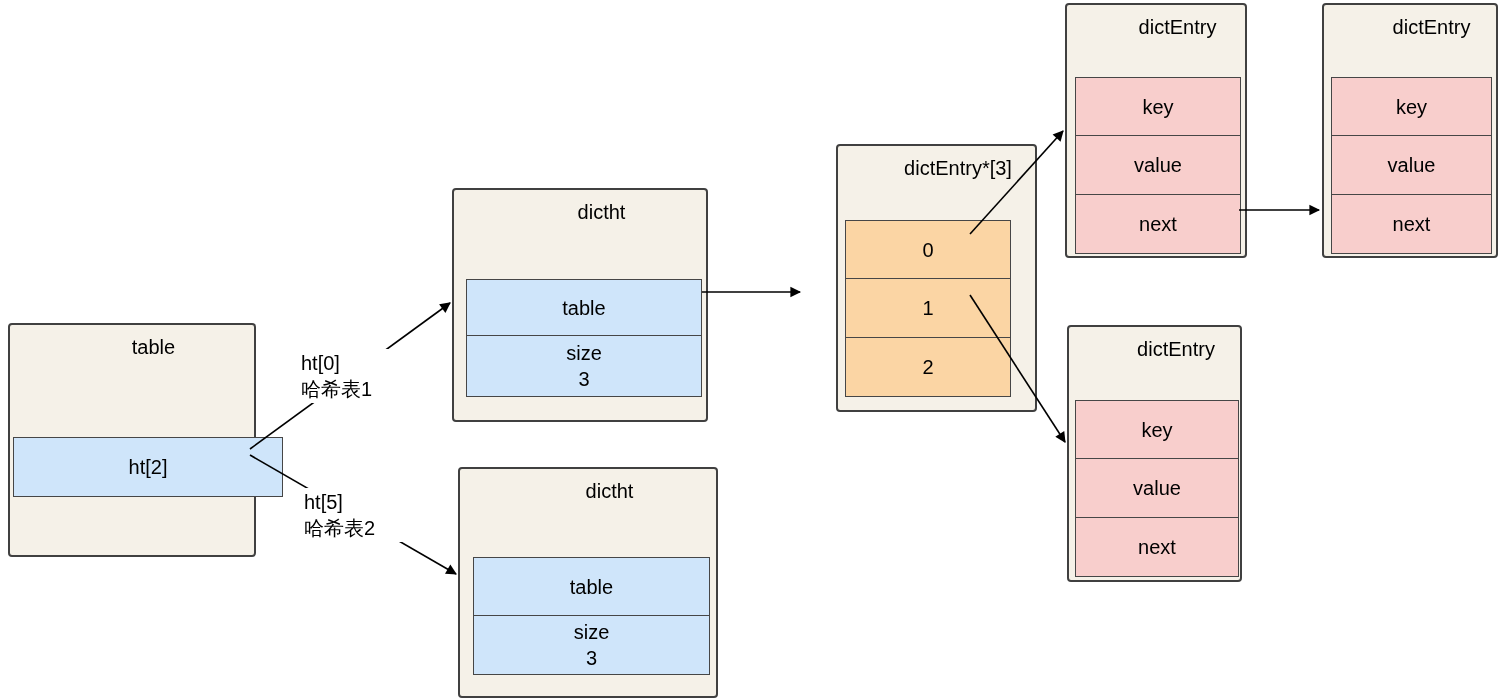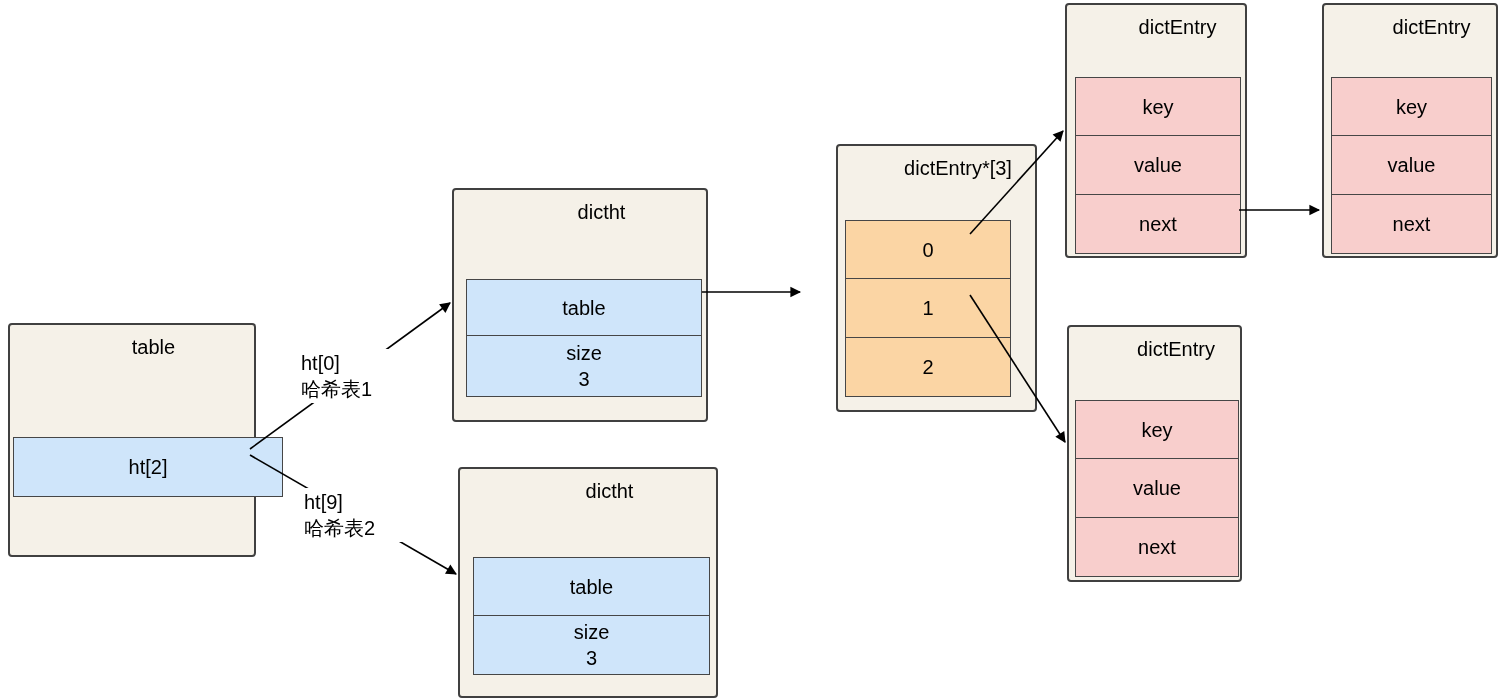--- a/index.html
+++ b/index.html
@@ -154,17 +154,17 @@
     <line x1="970" y1="234" x2="1063" y2="131" marker-end="url(#ah)"></line>
     <line x1="970" y1="295" x2="1065" y2="442" marker-end="url(#ah)"></line>
     <line x1="1239" y1="210" x2="1319" y2="210" marker-end="url(#ah)"></line>
   </svg>
 
   <div class="edge-label" id="label-ht0">
     <div>ht[0]</div>
     <div>哈希表1</div>
   </div>
   <div class="edge-label" id="label-ht1">
-    <div>ht[9]</div>
+    <div>ht[5]</div>
     <div>哈希表2</div>
   </div>
 
 </div>
 
 </body></html>

